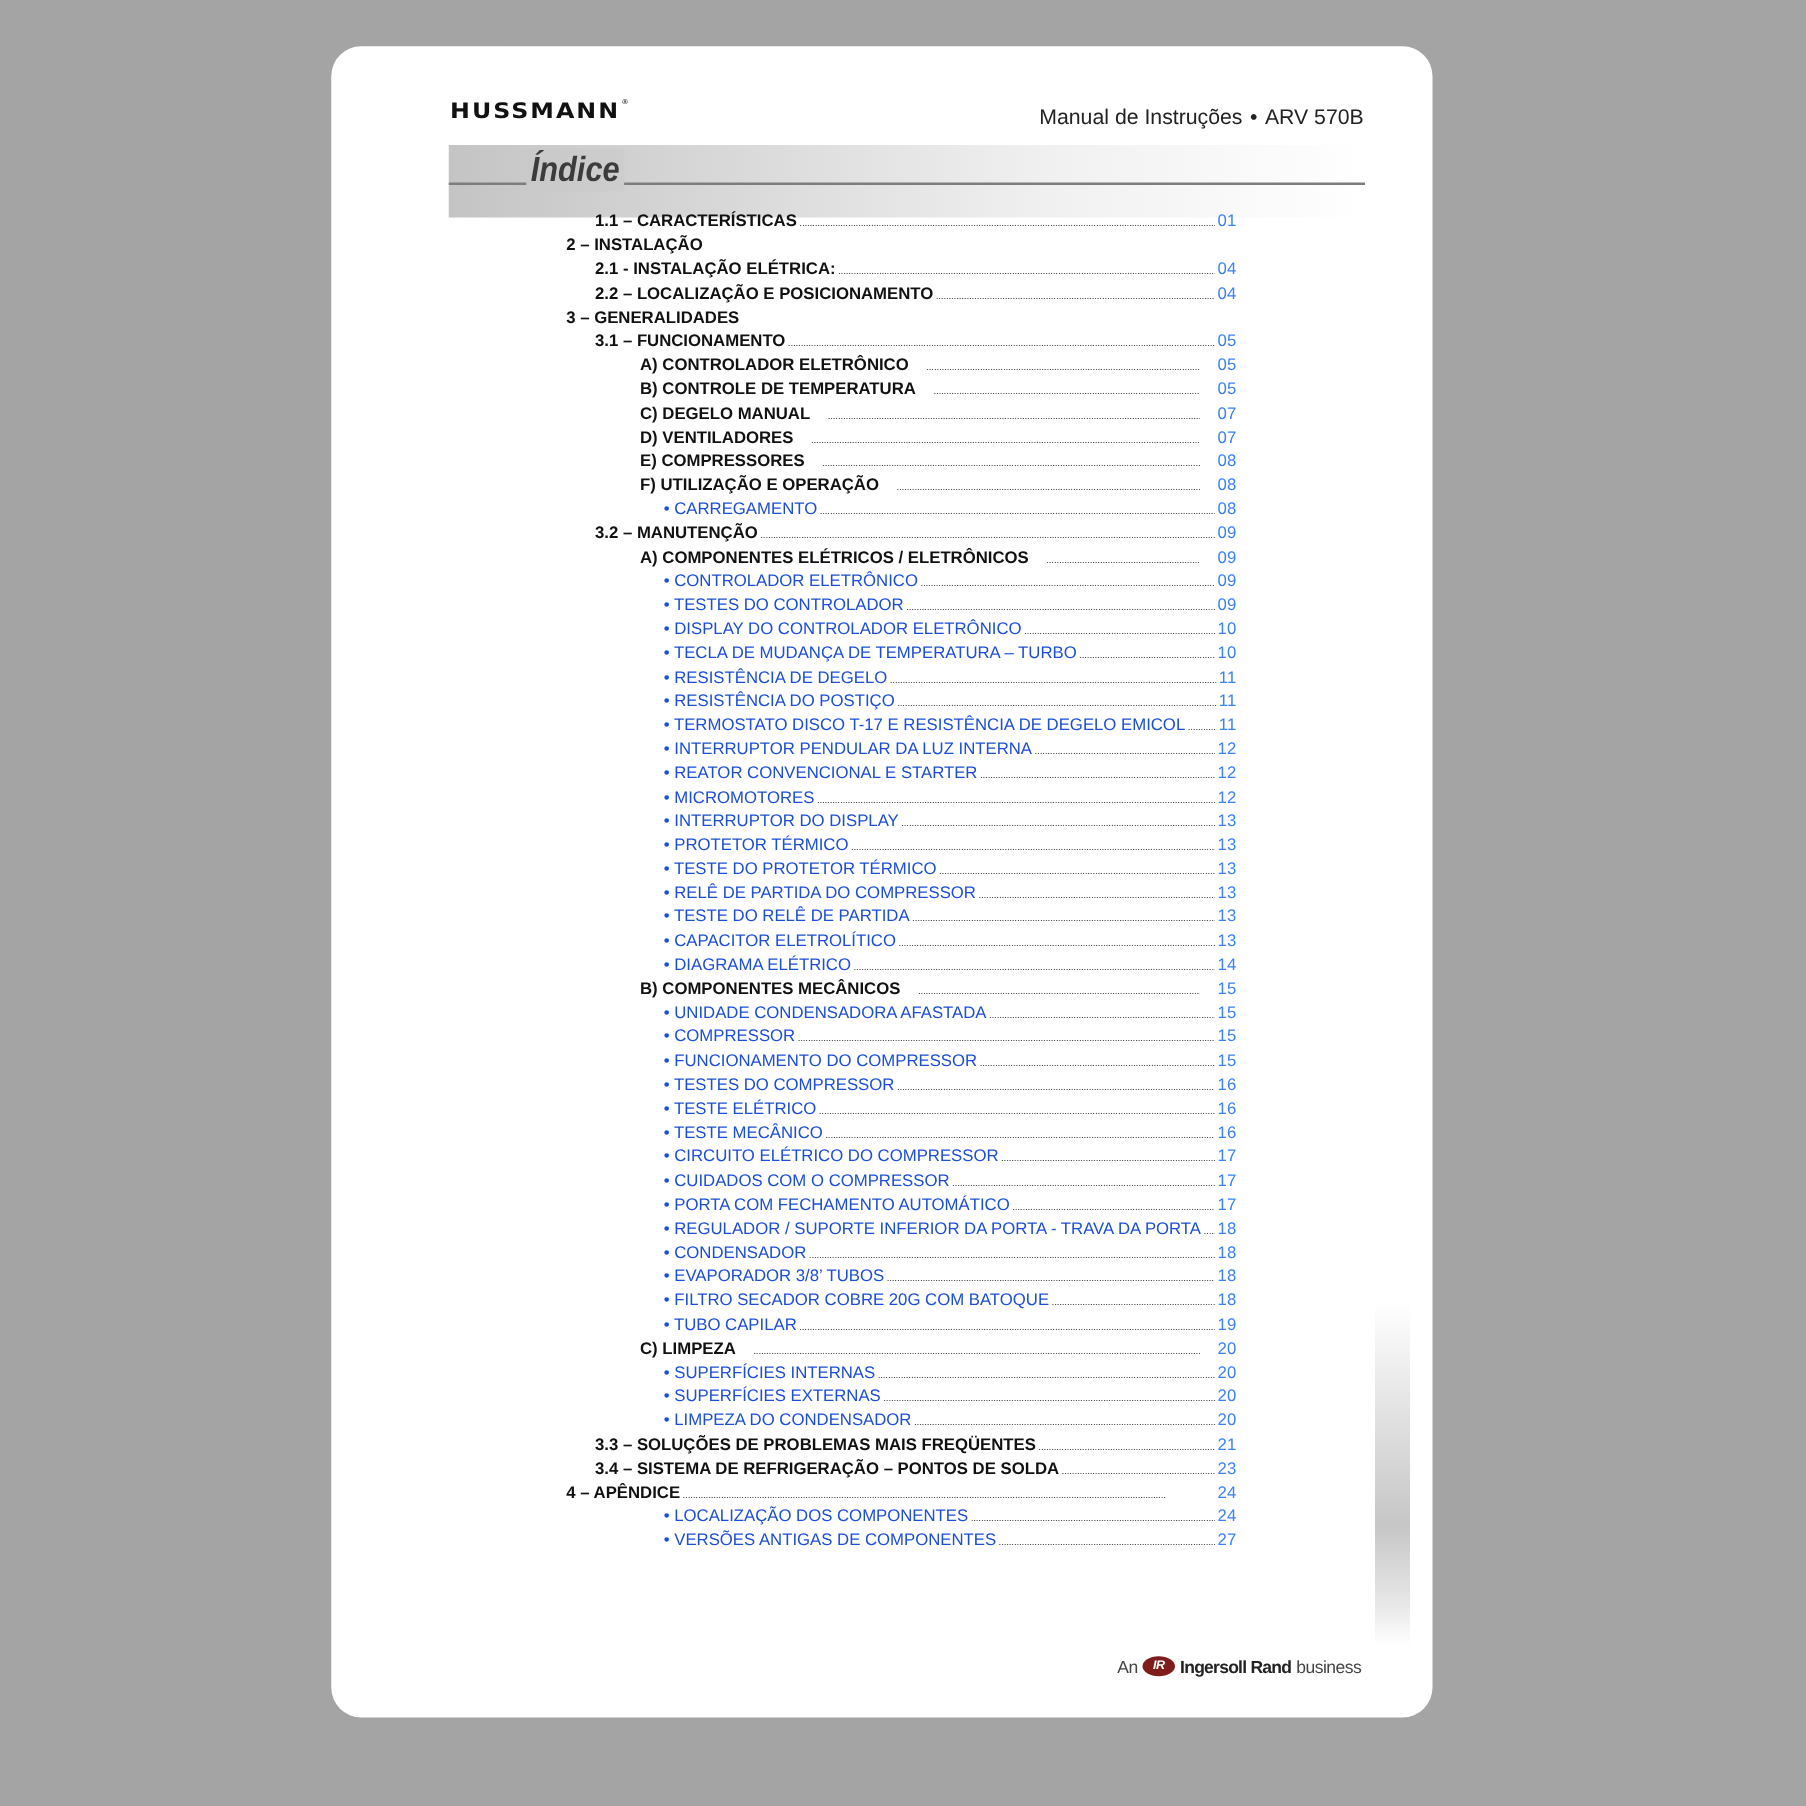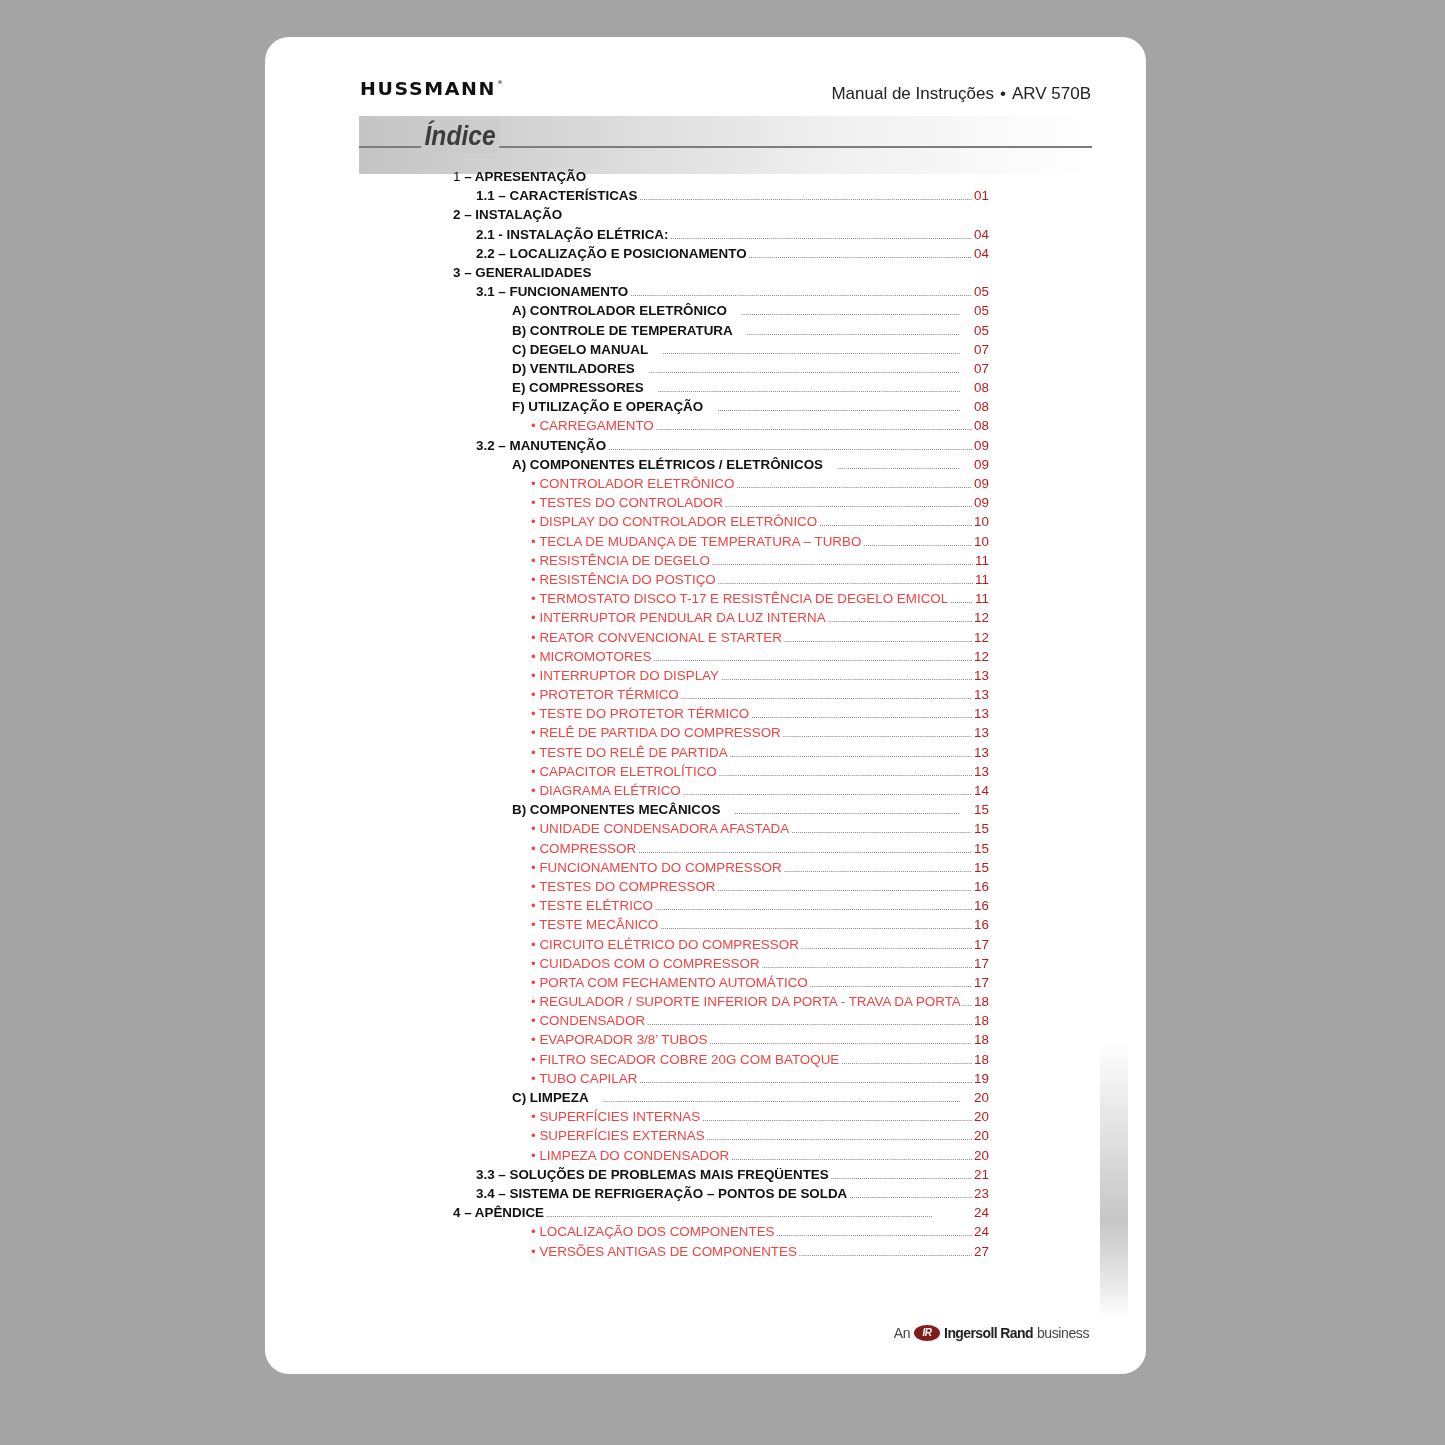--- a/index.html
+++ b/index.html
@@ -74,34 +74,34 @@
     line-height:19.2px;
     font-family:"Liberation Sans", sans-serif;
     font-size:13.4px;
     color:#111;
     display:flex;
     align-items:baseline;
     white-space:nowrap;
   }
   .toc-row .label { flex:0 0 auto; }
   .toc-row.bold .label { font-weight:bold; }
-  .toc-row.bullet .label { color:#ef4444; }
+  .toc-row.bullet .label { color:#1d4ed8; }
   .toc-row .leader {
     flex:1 1 auto;
     overflow:hidden;
     margin:0 2px 0 2px;
     color:#333;
     letter-spacing:0.5px;
   }
   .toc-row .leader::before {
     content:". . . . . . . . . . . . . . . . . . . . . . . . . . . . . . . . . . . . . . . . . . . . . . . . . . . . . . . . . . . . . . . . . . . . . . . . . . . . . . . . . . . . . . . . . . . . . . . . . . . . . . . . . . . . . . . . . . . . . . . . . . . . . . . . . . . . . . . . . . . . . . . . . . . . . . . . . . . . . . . . . . . . . . . . . . . . . . . . . . . . . . . . . . . . .";
     font-size:8px;
     letter-spacing:-1.2px;
   }
-  .toc-row .page-num { flex:0 0 auto; color:#b91c1c; font-weight:normal; }
+  .toc-row .page-num { flex:0 0 auto; color:#3b82f6; font-weight:normal; }
   .lvl0 { padding-left:0px; }
   .lvl1 { padding-left:23px; }
   .lvl2 { padding-left:59px;gap:12px; }
   .lvl3 { padding-left:78px; }
   .lvl0 .num-plain { font-weight:normal; }
   .side-gradient {
     position:absolute;
     left:835px; top:1005px;
     width:28px; height:275px;
     background:linear-gradient(to bottom, #ffffff 0%, #e4e4e4 30%, #c6c6c6 65%, #e8e8e8 88%, #ffffff 100%);
@@ -141,23 +141,20 @@
   <div class="header-right">
     <span>Manual de Instruções</span><span class="dot">•</span><span>ARV 570B</span>
   </div>
 
   <div class="title-band">
     <div class="rule"></div>
     <div class="title">Índice</div>
   </div>
 
   <div class="toc" id="toc">
-      <div class="toc-row lvl0 bold">
-        <span class="label"><span class="num-plain">1</span> <span>– APRESENTAÇÃO</span></span>
-      </div>
       <div class="toc-row lvl1 bold">
         <span class="label">1.1 – CARACTERÍSTICAS</span>
         <span class="leader"></span>
         <span class="page-num">01</span>
       </div>
       <div class="toc-row lvl0 bold">
         <span class="label">2 – INSTALAÇÃO</span>
       </div>
       <div class="toc-row lvl1 bold">
         <span class="label">2.1 - INSTALAÇÃO ELÉTRICA:</span>

